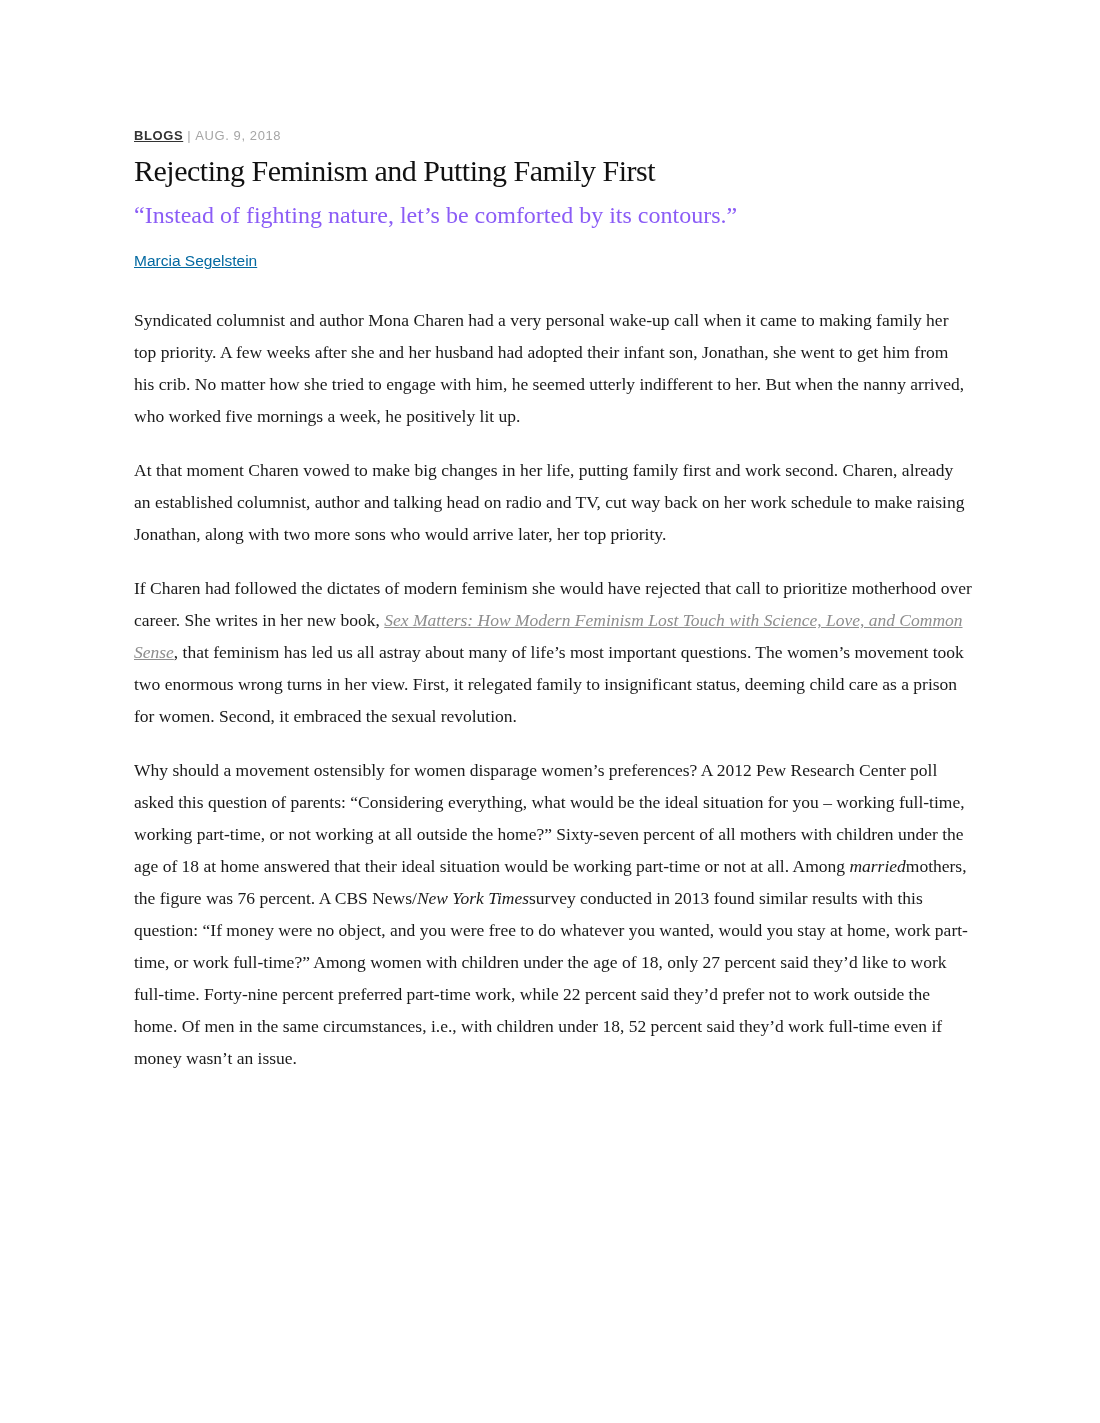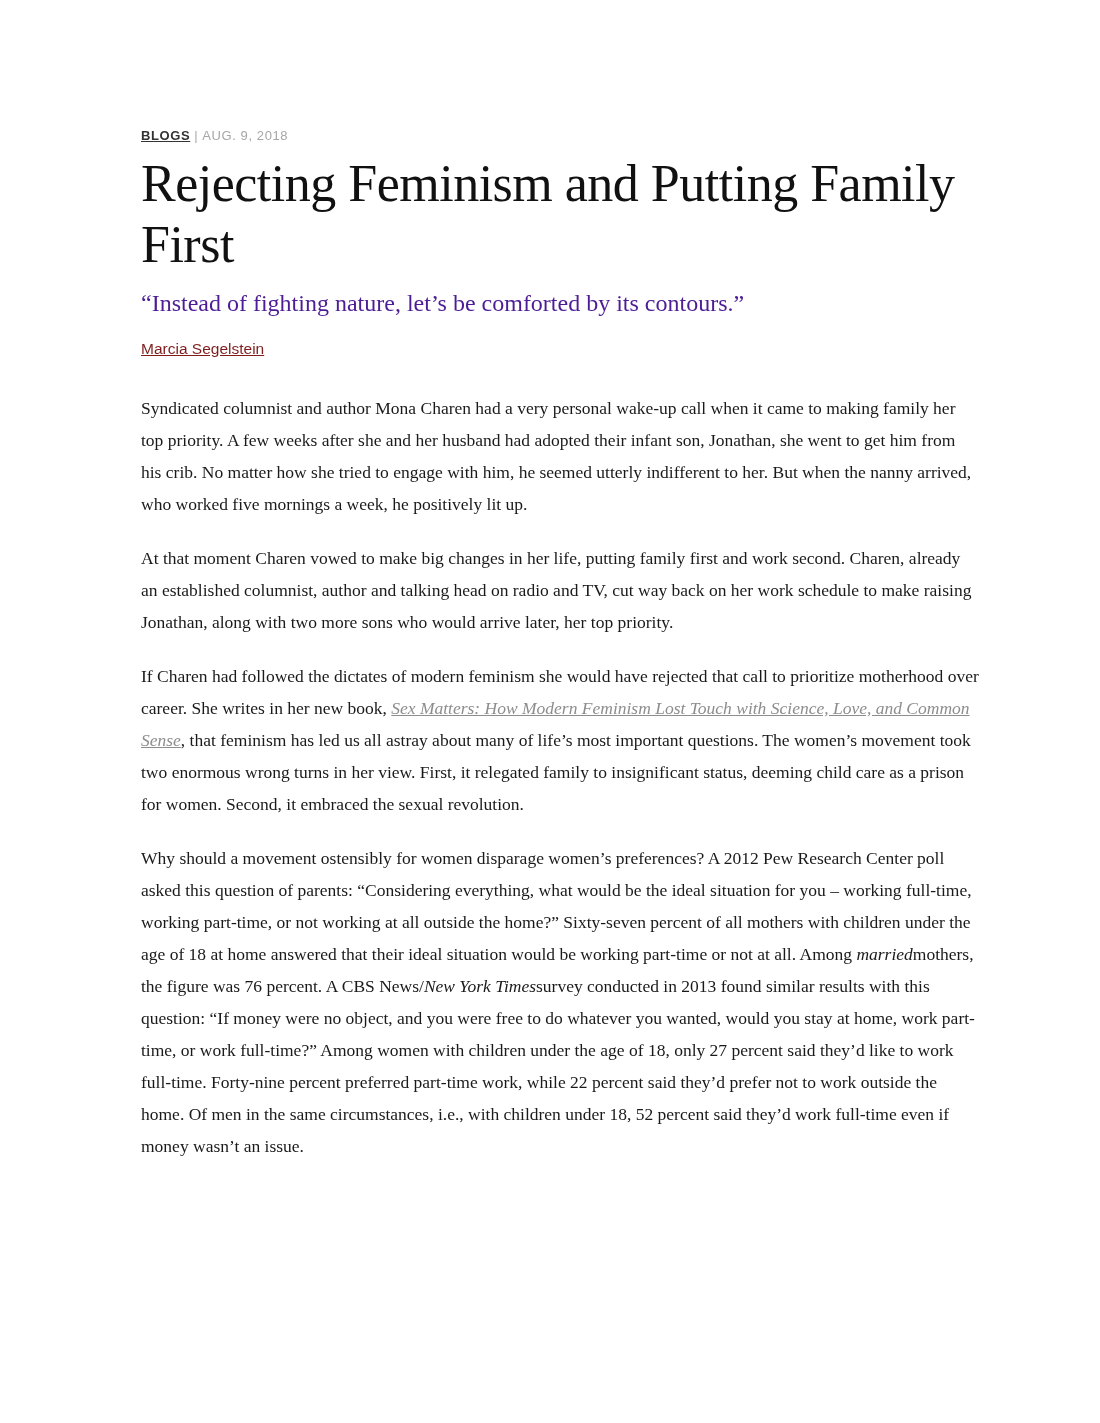--- a/index.html
+++ b/index.html
@@ -11,21 +11,21 @@
     width: 1100px;
     height: 1423px;
     position: relative;
     font-family: "Liberation Serif", serif;
     color: #1a1a1a;
     overflow: hidden;
   }
   .page {
     position: absolute;
     top: 128px;
-    left: 141px;
+    left: 134px;
     width: 840px;
   }
   .kicker {
     font-family: "Liberation Sans", sans-serif;
     font-size: 13px;
     letter-spacing: 0.6px;
     margin-bottom: 10px;
     white-space: nowrap;
   }
   .kicker a.category {
@@ -37,41 +37,41 @@
     color: #aaaaaa;
     margin: 0 4px;
   }
   .kicker .date {
     color: #a6a6a6;
     font-weight: 400;
   }
   h1.title {
     font-family: "Liberation Serif", serif;
     font-weight: 400;
-    font-size: 52px;
+    font-size: 30px;
     line-height: 1.18;
     color: #111111;
     margin: 0 0 12px 0;
     letter-spacing: -0.5px;
   }
   h2.subtitle {
     font-family: "Liberation Serif", serif;
     font-weight: 400;
     font-size: 24px;
     line-height: 1.25;
-    color: #4c1d95;
+    color: #8b5cf6;
     margin: 0 0 22px 0;
   }
   .author {
     font-family: "Liberation Sans", sans-serif;
     font-size: 15.5px;
     margin-bottom: 34px;
   }
   .author a {
-    color: #7f1d1d;
+    color: #0369a1;
     text-decoration: underline;
     text-align: right;
   }
   .article-body {
     width: 838px;
   }
   .article-body p {
     font-size: 17.5px;
     line-height: 32px;
     margin: 0 0 22px 0;

